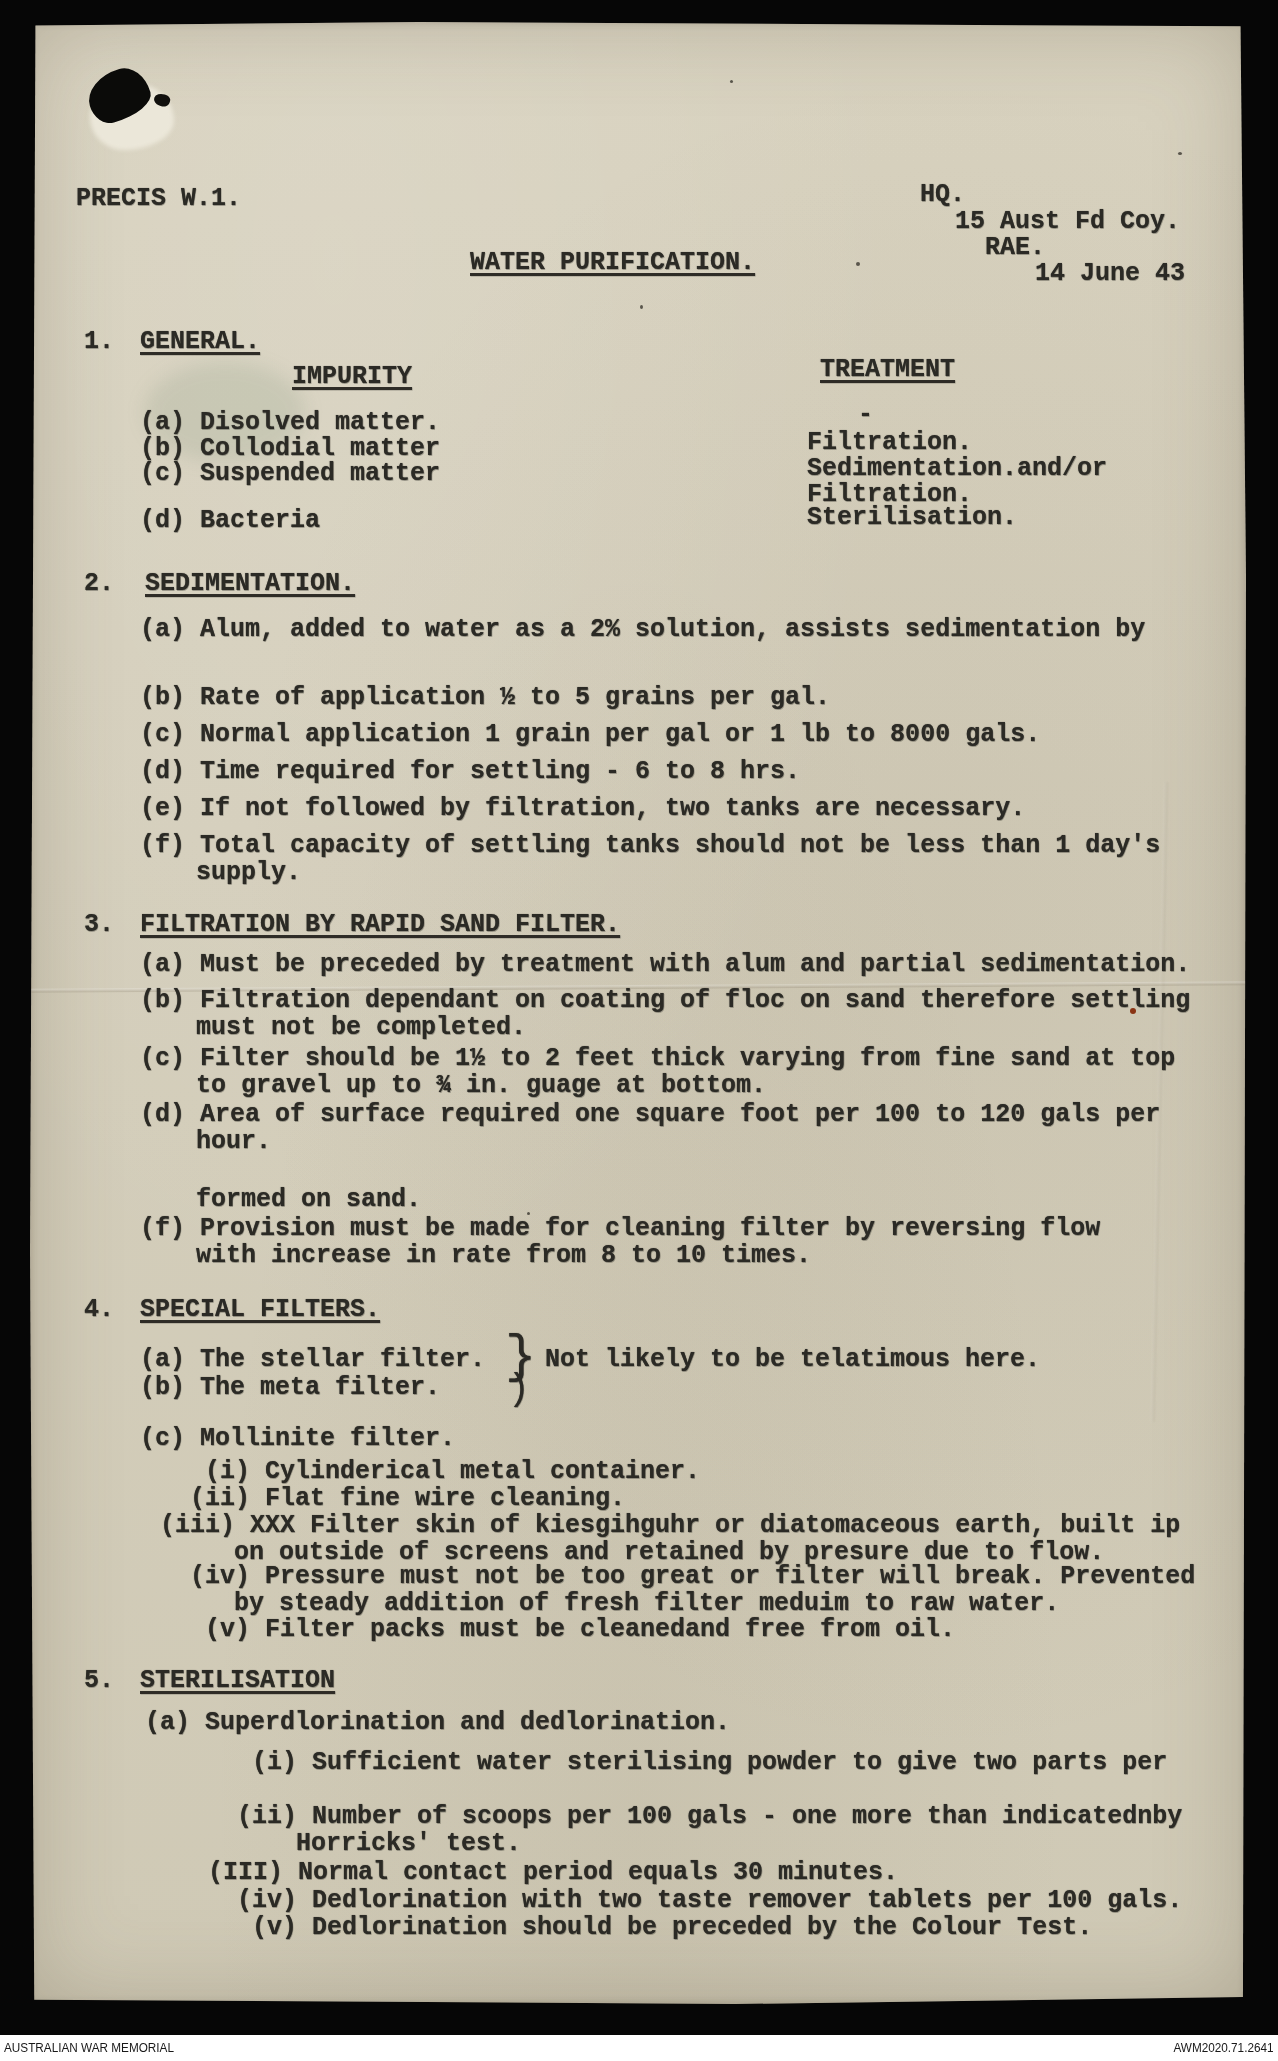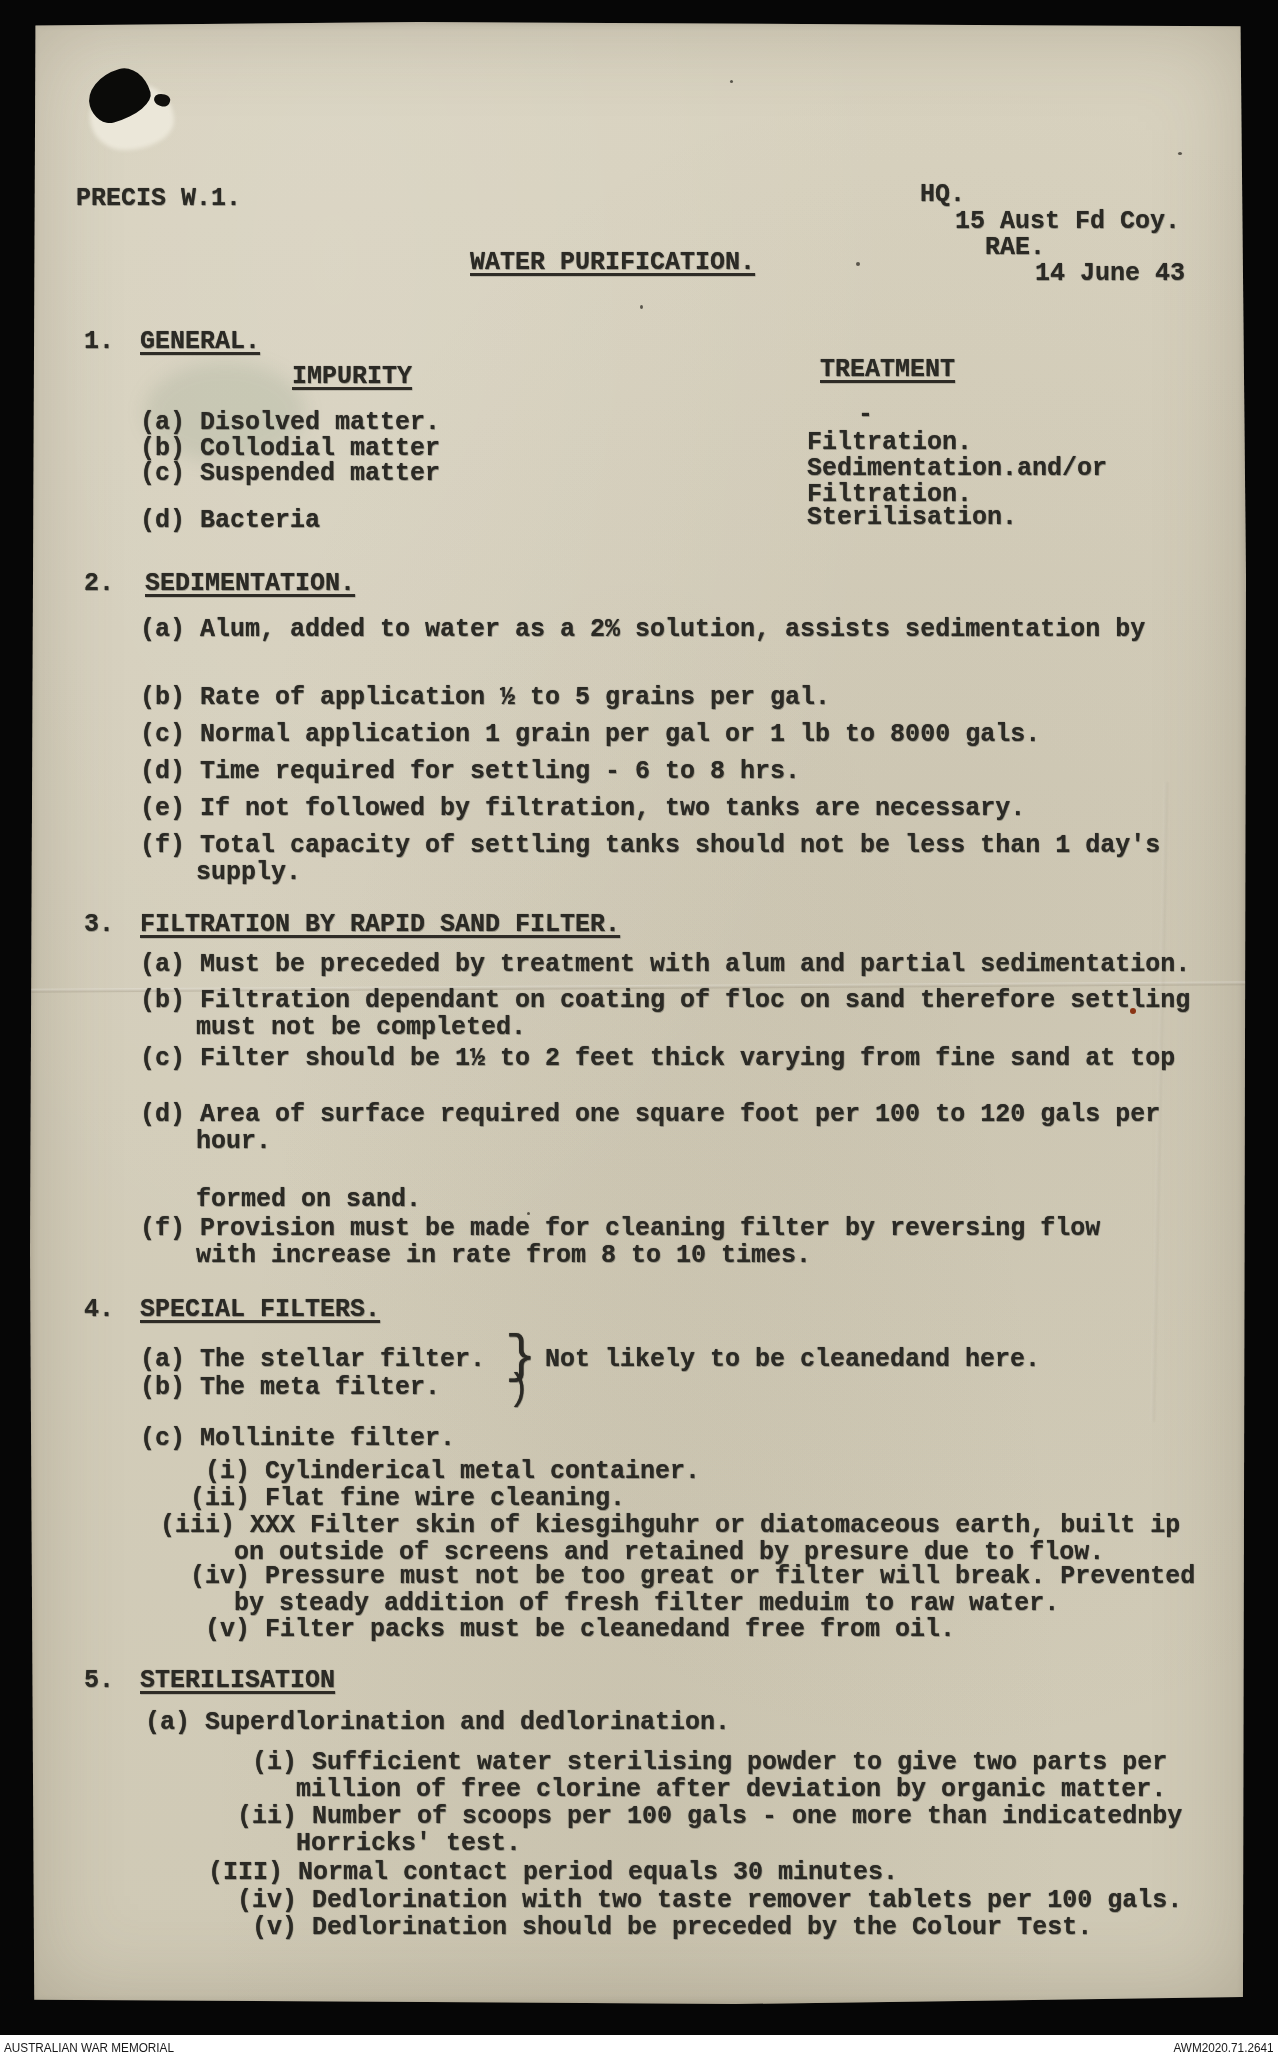--- a/index.html
+++ b/index.html
@@ -128,45 +128,45 @@
       <div class="line" style="left: 110px; top: 737px;">(d) Time required for settling - 6 to 8 hrs.</div>
       <div class="line" style="left: 110px; top: 774px;">(e) If not followed by filtration, two tanks are necessary.</div>
       <div class="line" style="left: 110px; top: 811px;">(f) Total capacity of settling tanks should not be less than 1 day's</div>
       <div class="line" style="left: 166px; top: 838px;">supply.</div>
       <div class="line" style="left: 54px; top: 890px;">3.</div>
       <div class="line u" style="left: 110px; top: 890px;">FILTRATION BY RAPID SAND FILTER.</div>
       <div class="line" style="left: 110px; top: 930px;">(a) Must be preceded by treatment with alum and partial sedimentation.</div>
       <div class="line" style="left: 110px; top: 966px;">(b) Filtration dependant on coating of floc on sand therefore settling</div>
       <div class="line" style="left: 166px; top: 993px;">must not be completed.</div>
       <div class="line" style="left: 110px; top: 1024px;">(c) Filter should be 1½ to 2 feet thick varying from fine sand at top</div>
+      <div class="line" style="left: 166px; top: 1051px;">to gravel up to ¾ in. guage at bottom.</div>
       <div class="line" style="left: 110px; top: 1080px;">(d) Area of surface required one square foot per 100 to 120 gals per</div>
       <div class="line" style="left: 166px; top: 1107px;">hour.</div>
       <div class="line" style="left: 166px; top: 1165px;">formed on sand.</div>
       <div class="line" style="left: 110px; top: 1194px;">(f) Provision must be made for cleaning filter by reversing flow</div>
       <div class="line" style="left: 166px; top: 1221px;">with increase in rate from 8 to 10 times.</div>
       <div class="line" style="left: 54px; top: 1275px;">4.</div>
       <div class="line u" style="left: 110px; top: 1275px;">SPECIAL FILTERS.</div>
       <div class="line" style="left: 110px; top: 1325px;">(a) The stellar filter.</div>
       <div class="line brace-big" style="left: 475px; top: 1310px;">}</div>
-      <div class="line" style="left: 515px; top: 1325px;">Not likely to be cleanedand here.</div>
+      <div class="line" style="left: 515px; top: 1325px;">Not likely to be telatimous here.</div>
       <div class="line" style="left: 110px; top: 1353px;">(b) The meta filter.</div>
       <div class="line brace-small" style="left: 478px; top: 1350px;">)</div>
       <div class="line" style="left: 110px; top: 1404px;">(c) Mollinite filter.</div>
       <div class="line" style="left: 175px; top: 1437px;">(i) Cylinderical metal container.</div>
       <div class="line" style="left: 160px; top: 1464px;">(ii) Flat fine wire cleaning.</div>
       <div class="line" style="left: 130px; top: 1491px;">(iii) XXX Filter skin of kiesgihguhr or diatomaceous earth, built ip</div>
       <div class="line" style="left: 204px; top: 1518px;">on outside of screens and retained by presure due to flow.</div>
       <div class="line" style="left: 160px; top: 1542px;">(iv) Pressure must not be too great or filter will break. Prevented</div>
       <div class="line" style="left: 204px; top: 1569px; text-align: center;">by steady addition of fresh filter meduim to raw water.</div>
       <div class="line" style="left: 175px; top: 1595px;">(v) Filter packs must be cleanedand free from oil.</div>
       <div class="line" style="left: 54px; top: 1646px;">5.</div>
       <div class="line u" style="left: 110px; top: 1646px;">STERILISATION</div>
       <div class="line" style="left: 115px; top: 1688px;">(a) Superdlorination and dedlorination.</div>
       <div class="line" style="left: 222px; top: 1728px;">(i) Sufficient water sterilising powder to give two parts per</div>
-      <div class="line" style="left: 266px; top: 1755px;">million of free clorine after deviation by organic matter.</div>
       <div class="line" style="left: 207px; top: 1782px;">(ii) Number of scoops per 100 gals - one more than indicatednby</div>
       <div class="line" style="left: 266px; top: 1809px;">Horricks' test.</div>
       <div class="line" style="left: 178px; top: 1838px;">(III) Normal contact period equals 30 minutes.</div>
       <div class="line" style="left: 207px; top: 1866px;">(iv) Dedlorination with two taste remover tablets per 100 gals.</div>
       <div class="line" style="left: 222px; top: 1893px;">(v) Dedlorination should be preceded by the Colour Test.</div>
     </div>
 </div>
 
 <div class="footer-bar">
   <span>AUSTRALIAN WAR MEMORIAL</span>

